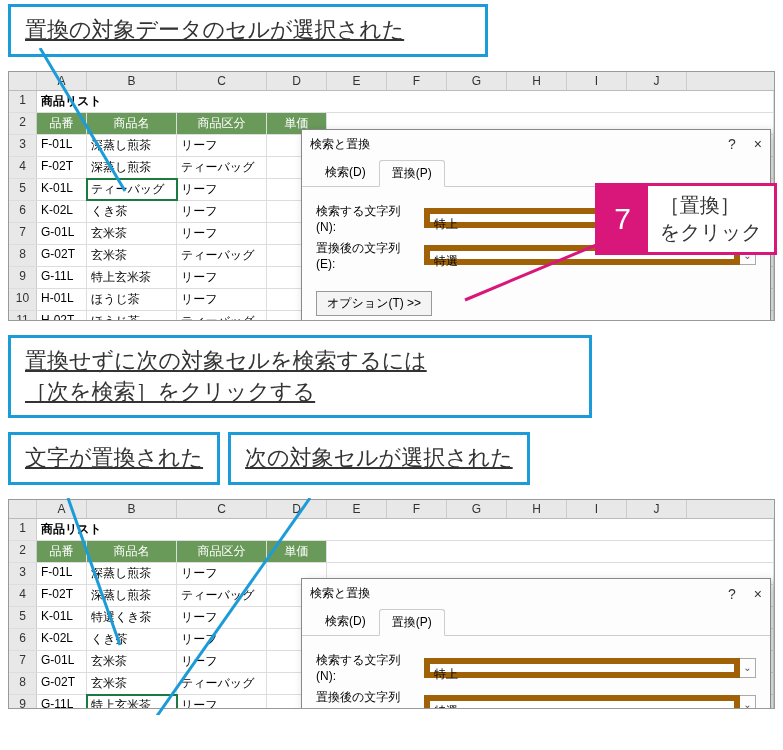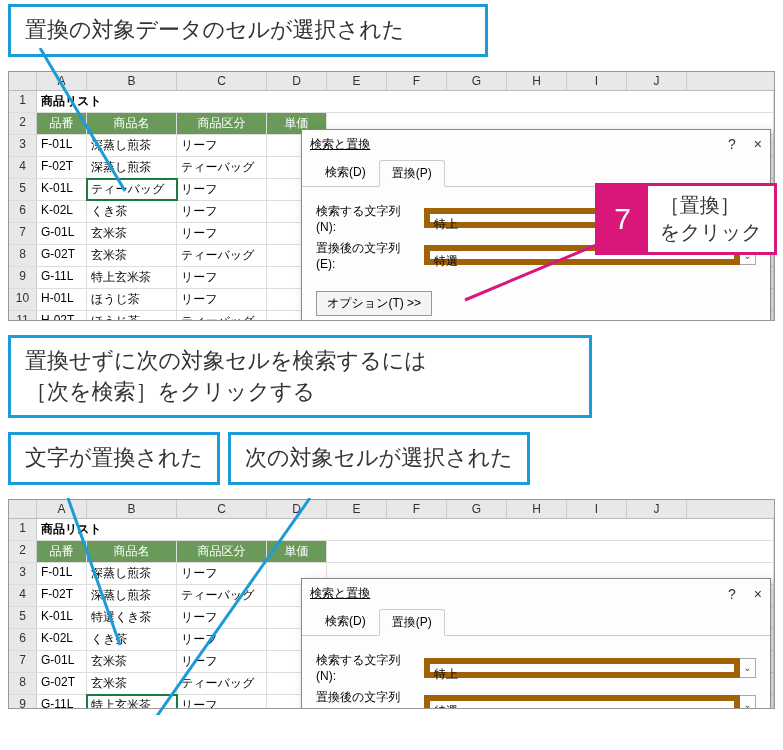--- a/index.html
+++ b/index.html
@@ -13,20 +13,21 @@
 
   
   .callout {
     border: 3px solid #1b9cd8;
     background: #fff;
     padding: 8px 14px;
     font-size: 22px;
     color: #333;
     display: inline-block;
     line-height: 1.4;
+    text-decoration: underline;
   }
   .callout-wide { display:block; margin: 14px 8px; }
   .callout-row { display:flex; gap:8px; margin:14px 8px; }
 
   .step-callout {
     border: 3px solid #d9177b;
     background: #fff;
     display: flex;
     align-items: stretch;
     position: absolute;
@@ -94,21 +95,21 @@
     border:1px solid #888;
     box-shadow:4px 4px 10px rgba(0,0,0,.25);
     width:470px;
     z-index:10;
     font-size:12px;
   }
   .dlg-title {
     display:flex; justify-content:space-between; align-items:center;
     padding:6px 8px;
   }
-  .dlg-title-left { font-size:12px;text-decoration:underline; }
+  .dlg-title-left { font-size:12px; }
   .dlg-title-right { display:flex; gap:18px; align-items:center; }
   .dlg-close, .dlg-help { font-size:14px; color:#333; cursor:default; }
   .dlg-tabs {
     display:flex; gap:0; padding:0 10px;
     border-bottom:1px solid #ccc;
   }
   .dlg-tab {
     padding:4px 12px;
     border:1px solid transparent;
     font-size:12px;

